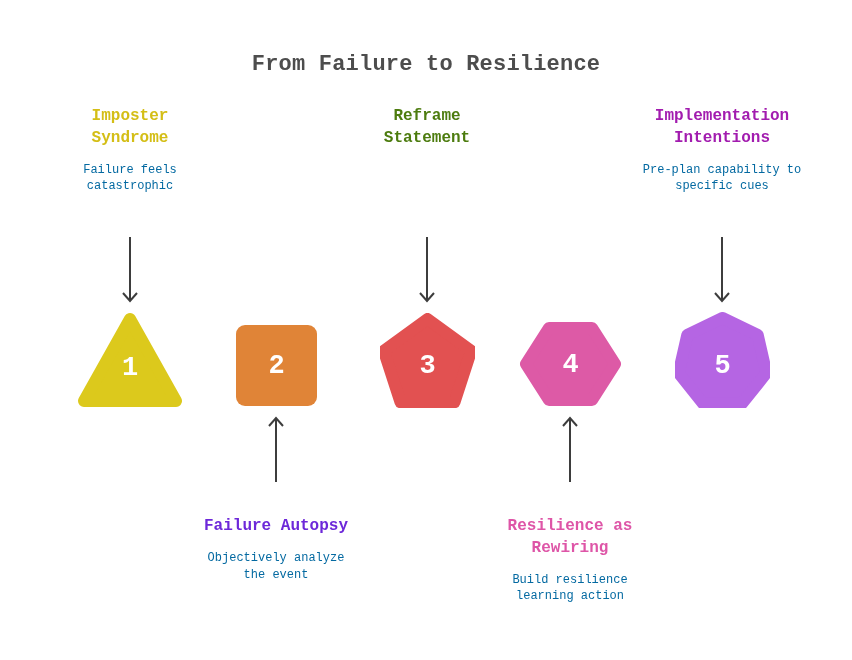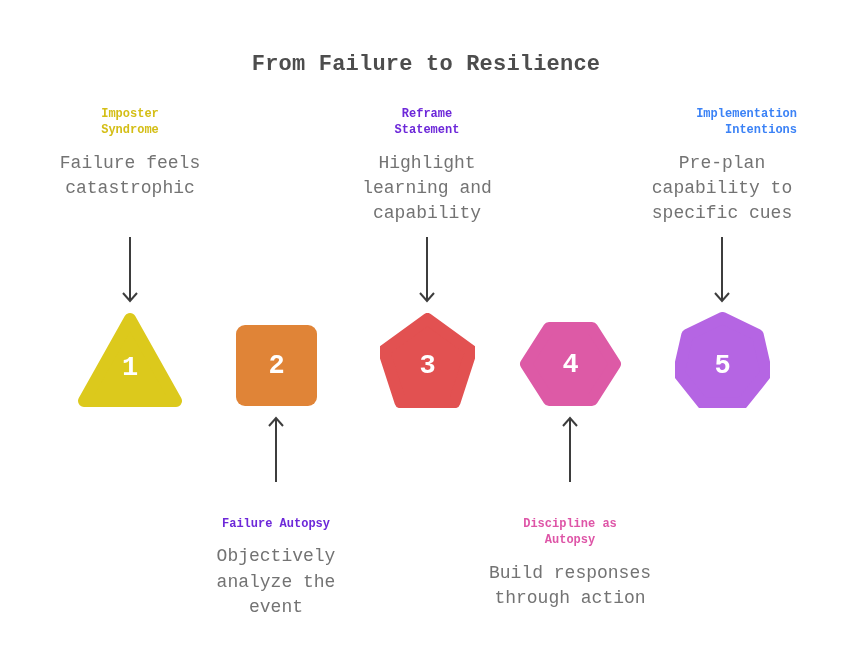--- a/index.html
+++ b/index.html
@@ -6,24 +6,24 @@
   .canvas {
     position:relative; width:852px; height:660px; background:#ffffff;
     font-family:Liberation Mono, monospace; overflow:hidden;
   }
   .title {
     position:absolute; top:52px; left:0; width:100%; text-align:center;
     font-size:22px; font-weight:700; letter-spacing:.2px; margin:0;
   }
   .label-block { position:absolute; width:220px; text-align:center; }
   .label-block .heading {
-    display:block; margin:0 auto; font-size:12px; font-weight:700; line-height:1.36;
+    display:block; margin:0 auto; font-size:16px; font-weight:700; line-height:1.36;
   }
   .label-block .desc {
-    display:block; margin:12px auto 0; font-size:18px; line-height:1.4; color:#737373;
+    display:block; margin:12px auto 0; font-size:12px; line-height:1.4; color:#0369a1;
   }
   
   .c1 .heading { max-width:120px; } .c1 .desc { max-width:150px; }
   .c2 .heading { max-width:200px; } .c2 .desc { max-width:165px; }
   .c3 .heading { max-width:120px; } .c3 .desc { max-width:160px; }
   .c4 .heading { max-width:130px; } .c4 .desc { max-width:170px; }
   .c5 .heading { max-width:150px; } .c5 .desc { max-width:160px; }
 
   .arrow { position:absolute; width:20px; height:68px; }
   .arrow svg { display:block; width:20px; height:68px; }
@@ -64,25 +64,24 @@
 
 <div class="canvas">
 
   <h1 class="title" style="color: rgb(77, 77, 77);">From Failure to Resilience</h1>
 
   <div class="label-block c1 tl1">
     <span class="heading" style="color: rgb(212, 190, 22);">Imposter Syndrome</span>
     <span class="desc">Failure feels catastrophic</span>
   </div>
   <div class="label-block c3 tl3">
-    <span class="heading" style="color: #6d28d9;">Reframe Statement</span>
-    <span class="desc">Highlight learning and capability</span>
+    <span class="heading" style="color: #4d7c0f;">Reframe Statement</span>
   </div>
   <div class="label-block c5 tl5">
-    <span class="heading" style="color: #3b82f6; text-align: right;">Implementation Intentions</span>
+    <span class="heading" style="color: #a21caf;">Implementation Intentions</span>
     <span class="desc">Pre-plan capability to specific cues</span>
   </div>
 
   <div class="arrow ar1">
     <svg viewBox="0 0 20 68" fill="none" stroke-width="2" stroke="#3d3d3d">
       <line x1="10" y1="1" x2="10" y2="64"></line>
         <polyline points="3,57 10,65 17,57"></polyline>
     </svg>
   </div>
   <div class="arrow ar3">
@@ -144,17 +143,17 @@
       <polygon points="47.5,6 82.7,22.9 91.4,61 67,91.6 28,91.6 3.6,61 12.3,22.9" stroke-width="12" stroke-linejoin="round" fill="#b565e3" stroke="#b565e3"></polygon>
     </svg>
     <span class="num">5</span>
   </div>
 
   <div class="label-block c2 bl2">
     <span class="heading" style="color: #6d28d9;">Failure Autopsy</span>
     <span class="desc">Objectively analyze the event</span>
   </div>
   <div class="label-block c4 bl4">
-    <span class="heading" style="color: rgb(222, 85, 167);">Discipline as Autopsy</span>
-    <span class="desc">Build responses through action</span>
+    <span class="heading" style="color: rgb(222, 85, 167);">Resilience as Rewiring</span>
+    <span class="desc">Build resilience learning action</span>
   </div>
 
 </div>
 
 </body></html>

